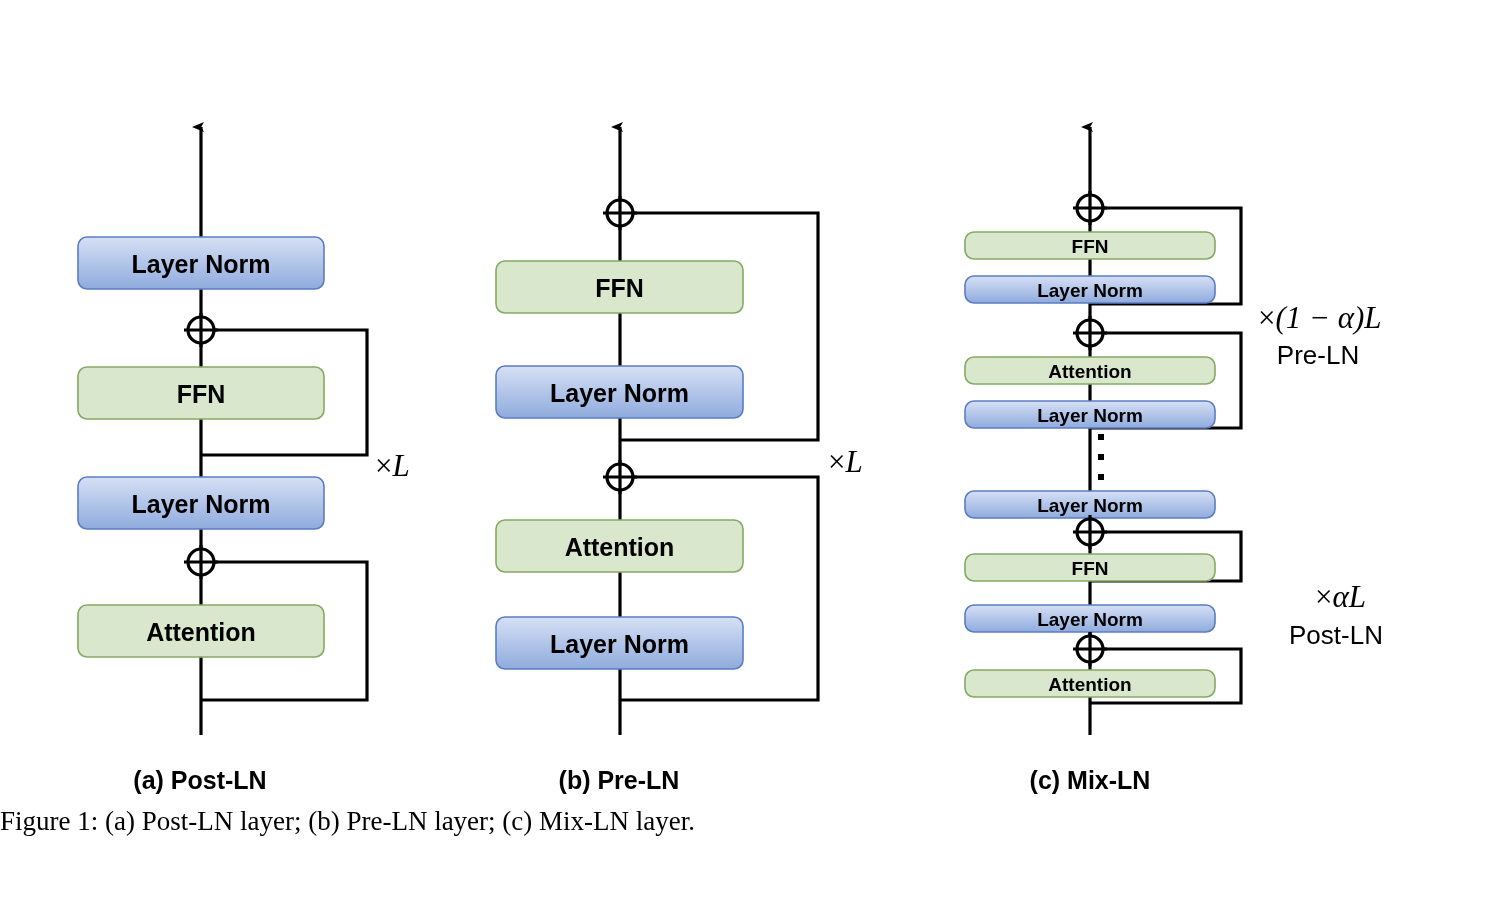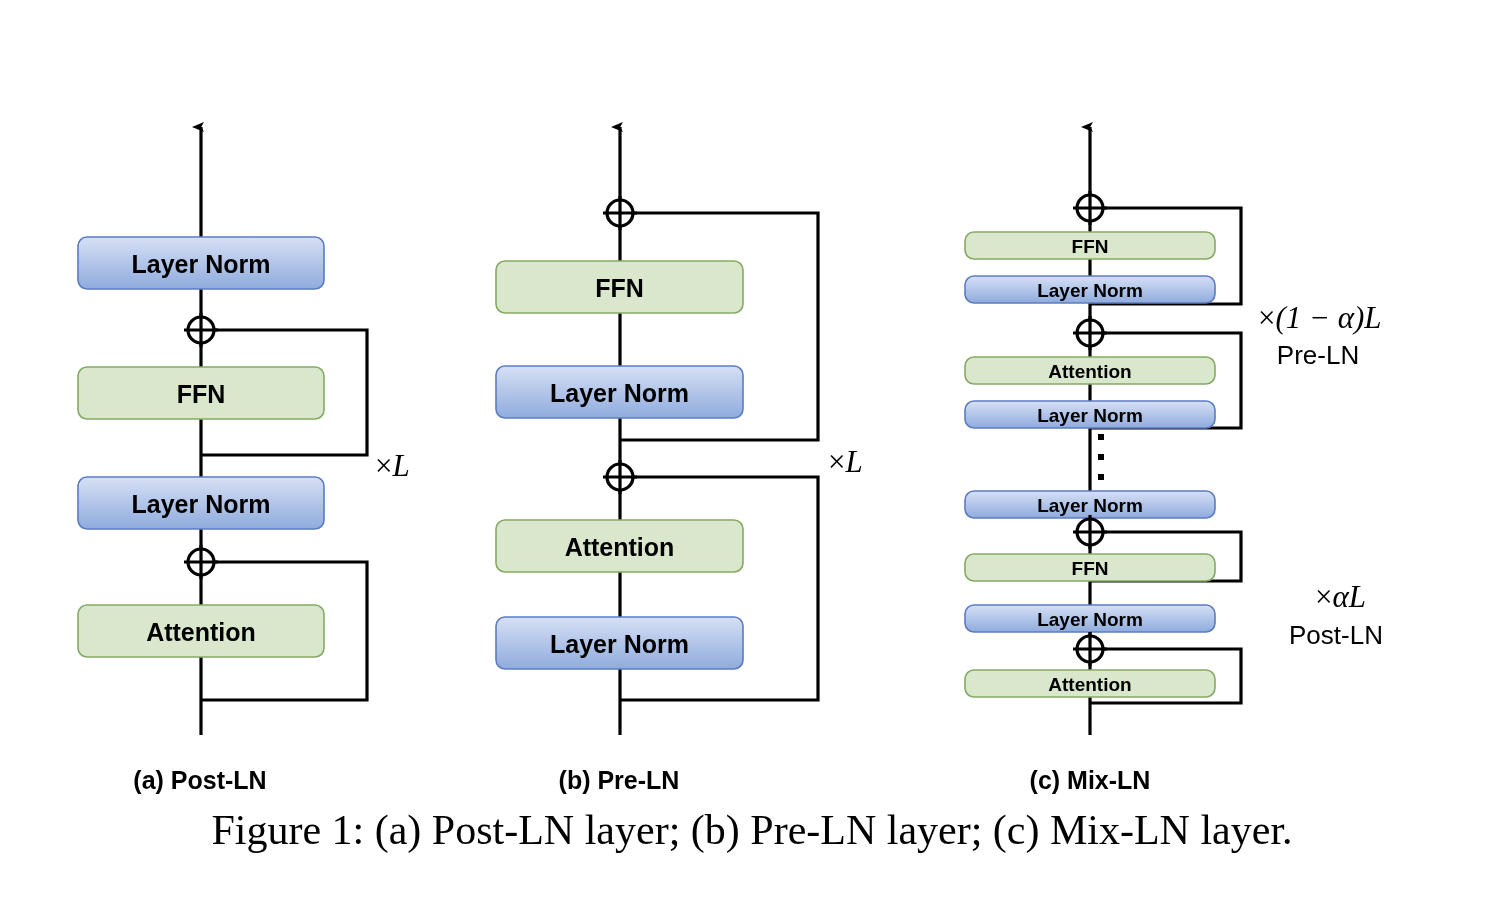--- a/index.html
+++ b/index.html
@@ -51,23 +51,22 @@
   .side-sub {
     font-family: "Liberation Sans", sans-serif;
     font-size: 26px;
     fill: #000000;
   }
   .fig-caption {
     position: absolute;
     left: 0;
     top: 806px;
     width: 1504px;
-    text-align: center;
     font-family: "Liberation Serif", serif;
-    font-size: 42px;
+    font-size: 27px;
     color: #000000;
     white-space: nowrap;
   }
 </style>
 </head>
 <body>
 
 <div id="figure-root">
   <svg class="diagram" id="diagram-svg" viewBox="0 0 1504 904">
     <defs>

